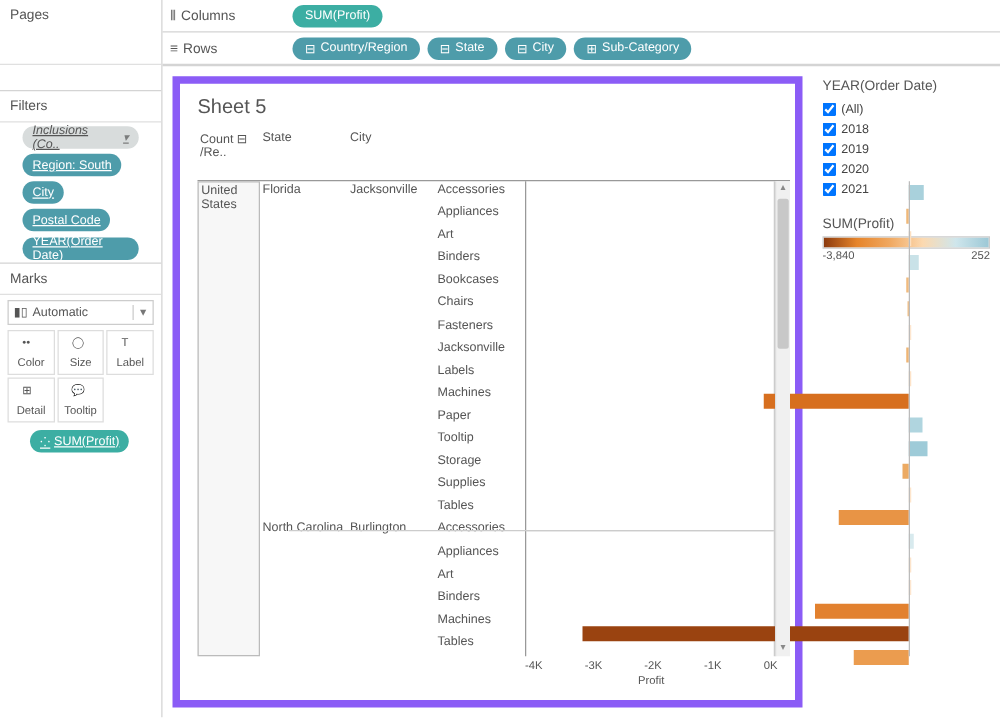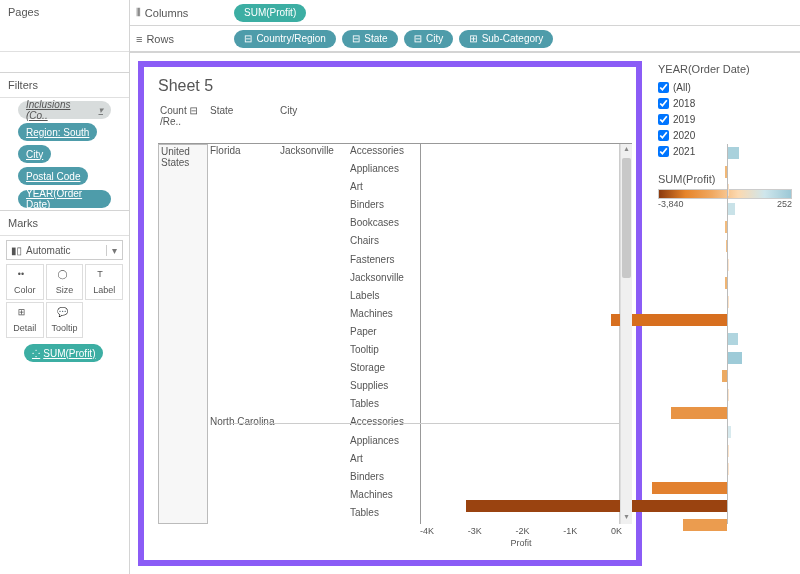--- a/index.html
+++ b/index.html
@@ -159,20 +159,21 @@
           <div class="rowlab col-c cr-box" id="lab-country">
               <div class="r" style="height: 279px;">United States</div>
               <div class="r" style="height: 111.6px;"></div>
             </div>
           <div class="rowlab col-s" id="lab-state" style="position: relative;">
               <div class="r" style="height: 279px;">Florida</div>
               <div class="r" style="height: 111.6px;">North Carolina</div>
             </div>
           <div class="rowlab col-ci" id="lab-city">
               <div class="r" style="height: 279px;">Jacksonville</div>
+              <div class="r" style="height: 111.6px;">Burlington</div>
             </div>
           <div class="rowlab col-sc" id="lab-subcat">
               <div class="r">Accessories</div>
               <div class="r">Appliances</div>
               <div class="r">Art</div>
               <div class="r">Binders</div>
               <div class="r">Bookcases</div>
               <div class="r">Chairs</div>
               <div class="r">Fasteners</div>
               <div class="r">Jacksonville</div>

